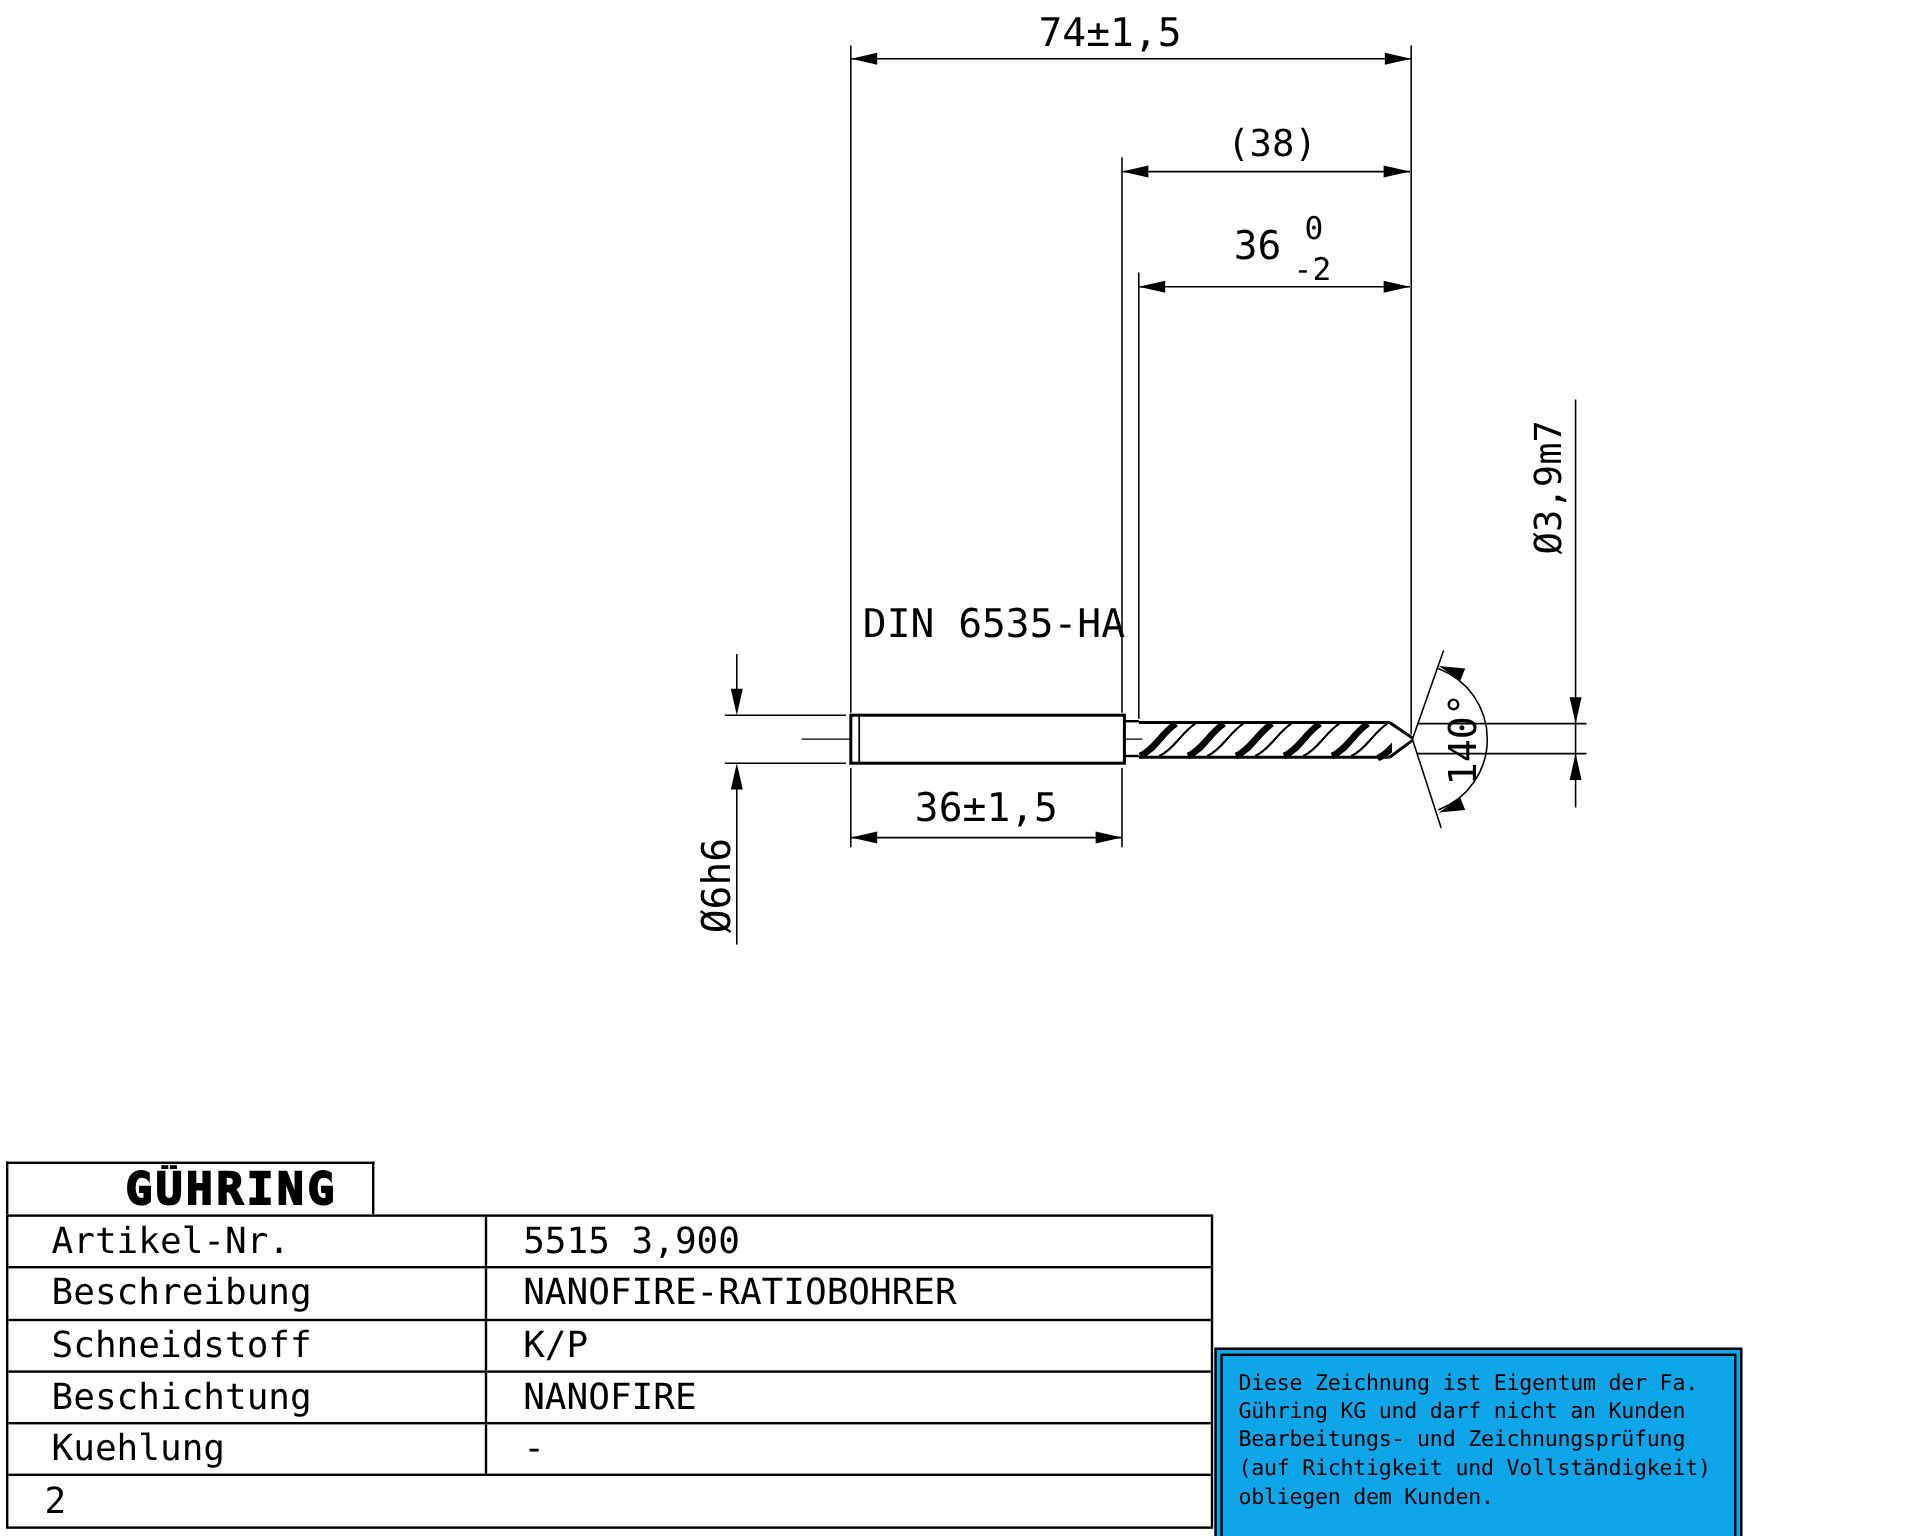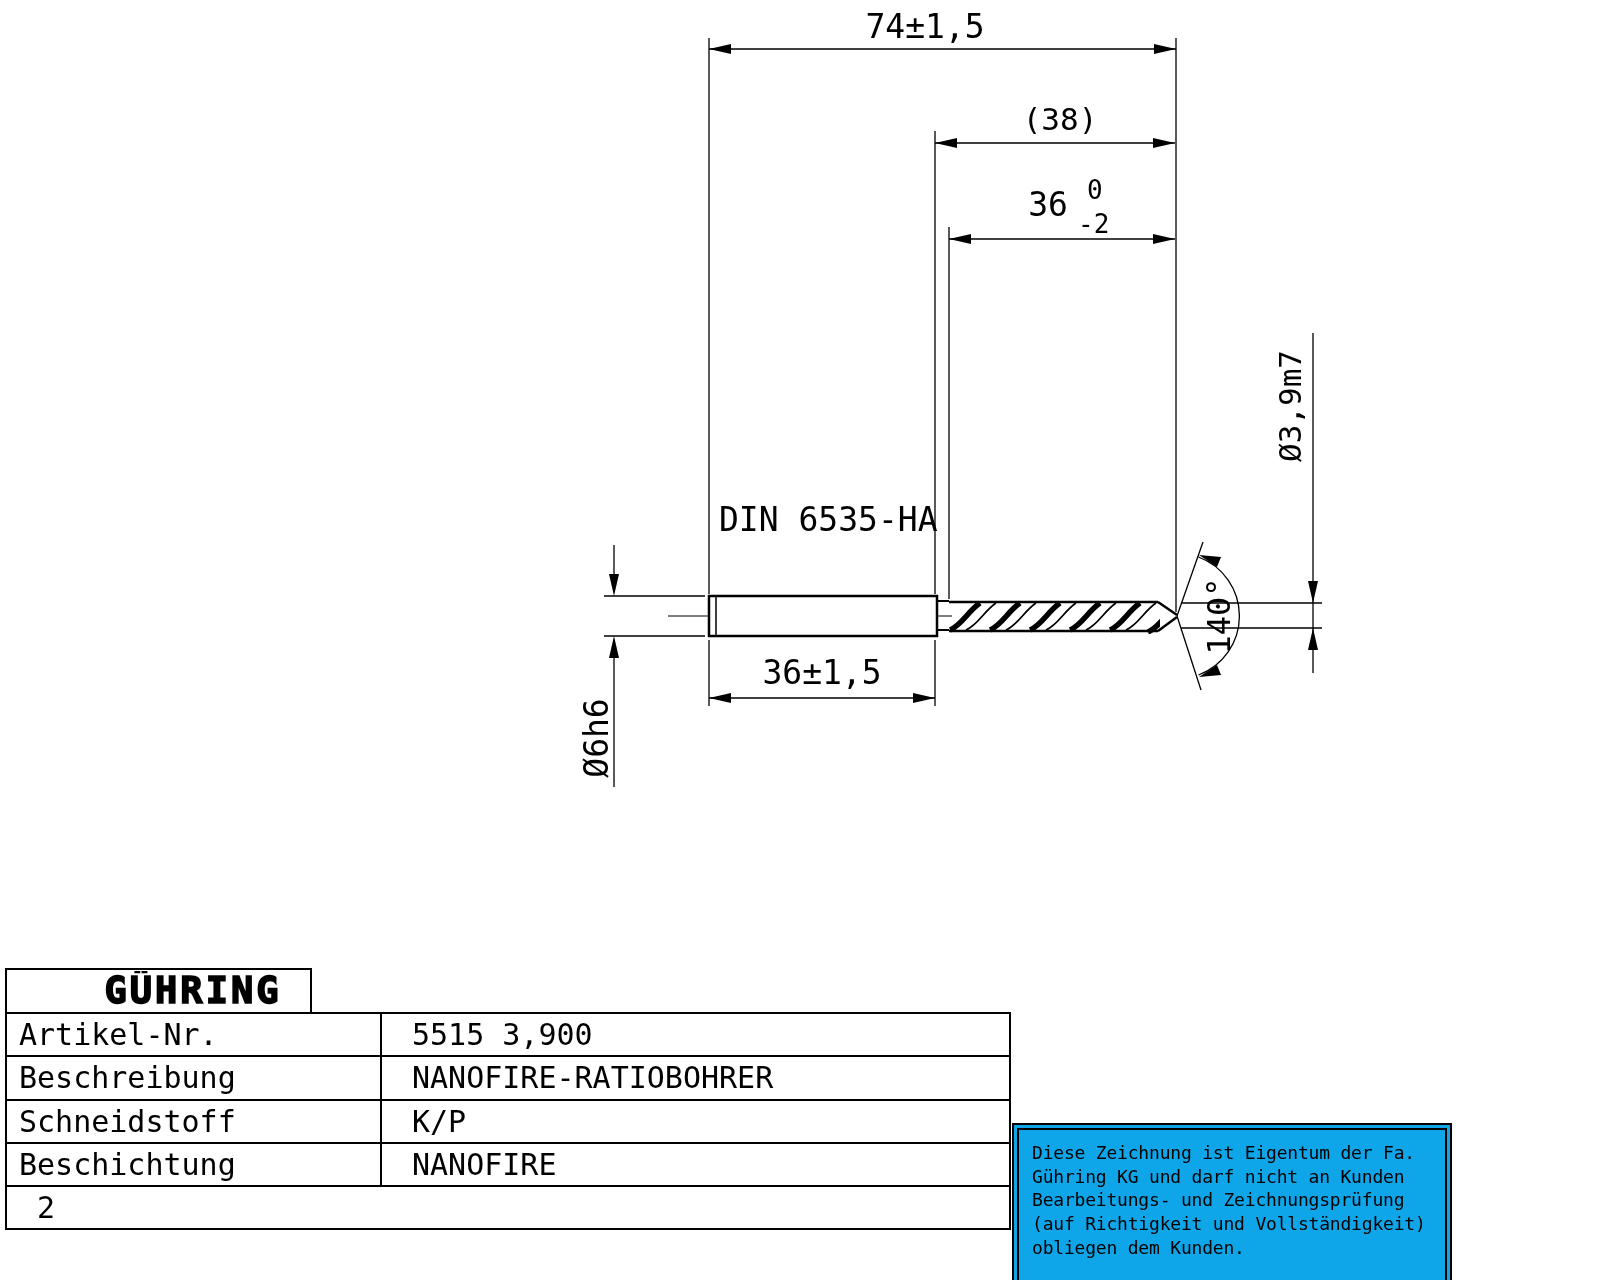--- a/index.html
+++ b/index.html
@@ -19,21 +19,21 @@
   }
   .trows{
     position:absolute;left:5px;top:1012px;width:1006px;
     border:2px solid #000;box-sizing:border-box;background:#fff;
   }
   .trow{display:flex;height:41.3px;border-bottom:2px solid #000;align-items:center;}
   .trow:last-child{border-bottom:none;}
   .tlabel{
     box-sizing:border-box;width:375px;align-self:stretch;
     border-right:2px solid #000;padding-left:12px;
-    font-size:30px;line-height:41px;white-space:pre;
+    font-size:30px;line-height:41px;white-space:pre;margin-left:24px;
   }
   .tvalue{
     padding-left:30px;font-size:30px;line-height:41px;white-space:pre;
   }
 
   
   .note-outer{
     position:absolute;left:1012px;top:1098px;width:440px;height:175px;
     box-sizing:border-box;border:2px solid #000;padding:3px;background:#0ea5e9;margin-top:25px;
   }
@@ -158,20 +158,24 @@
     </div>
     <div class="trow">
       <div class="tlabel">Schneidstoff</div>
       <div class="tvalue">K/P</div>
     </div>
     <div class="trow">
       <div class="tlabel">Beschichtung</div>
       <div class="tvalue">NANOFIRE</div>
     </div>
     <div class="trow">
+      <div class="tlabel">Kuehlung</div>
+      <div class="tvalue">-</div>
+    </div>
+    <div class="trow">
       <div class="tvalue">2</div>
     </div>
   </div>
 
   <div class="note-outer">
     <div class="note-inner">
       <div class="note-line">Diese Zeichnung ist Eigentum der Fa.</div>
       <div class="note-line">Gühring KG und darf nicht an Kunden</div>
       <div class="note-line">Bearbeitungs- und Zeichnungsprüfung</div>
       <div class="note-line">(auf Richtigkeit und Vollständigkeit)</div>

